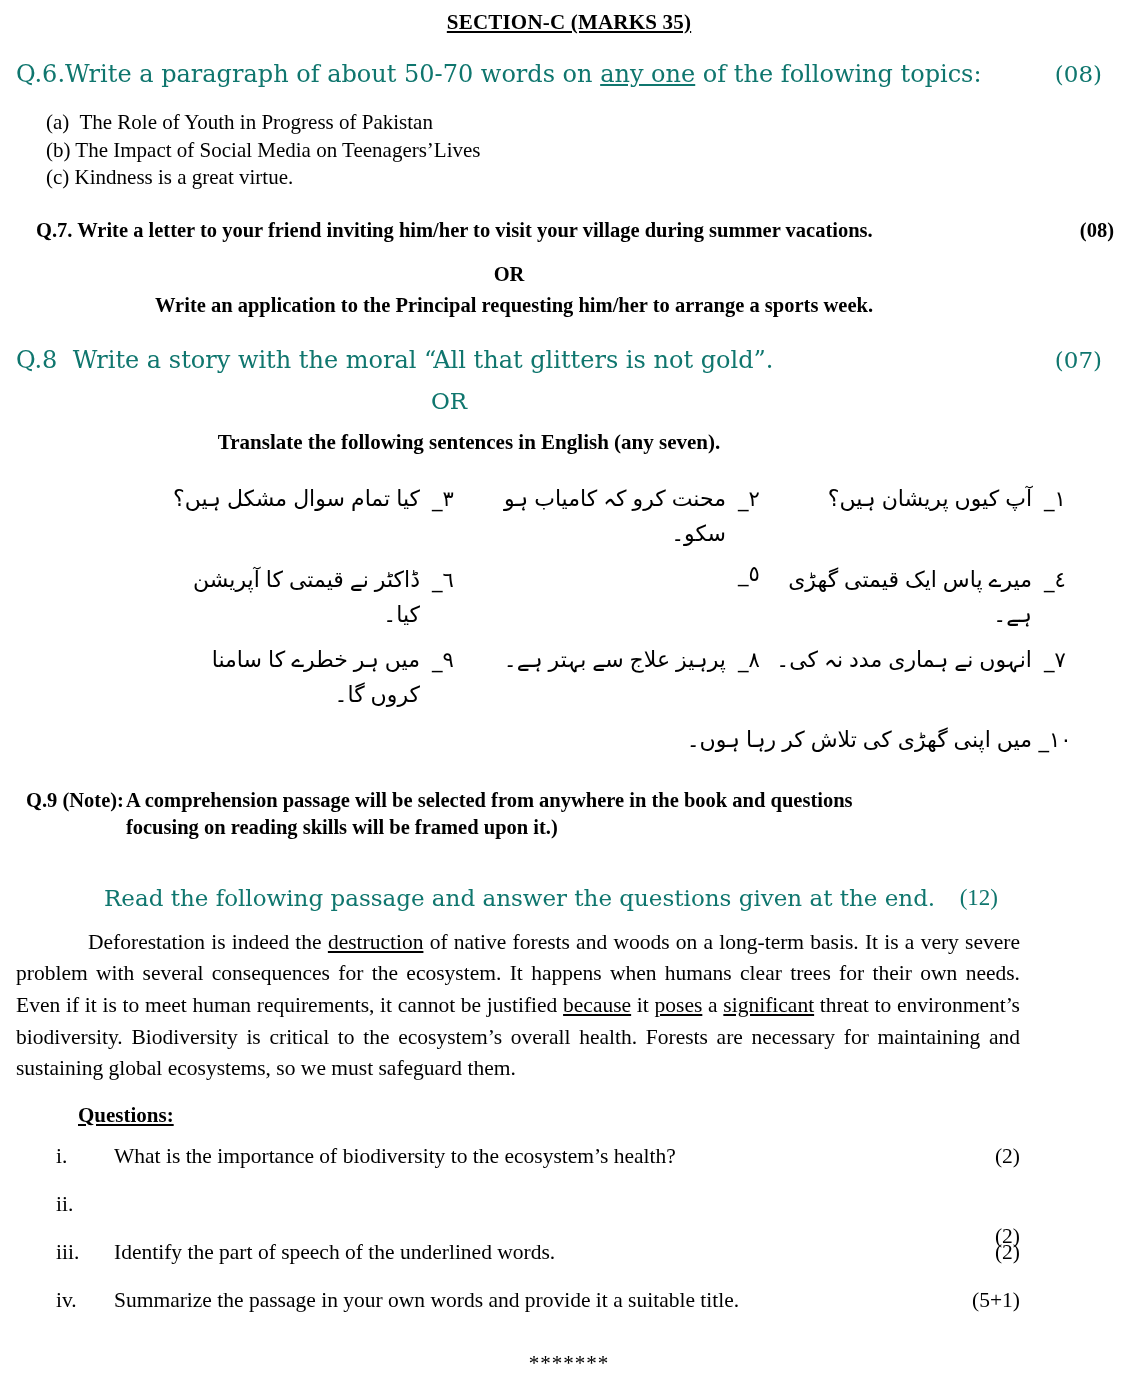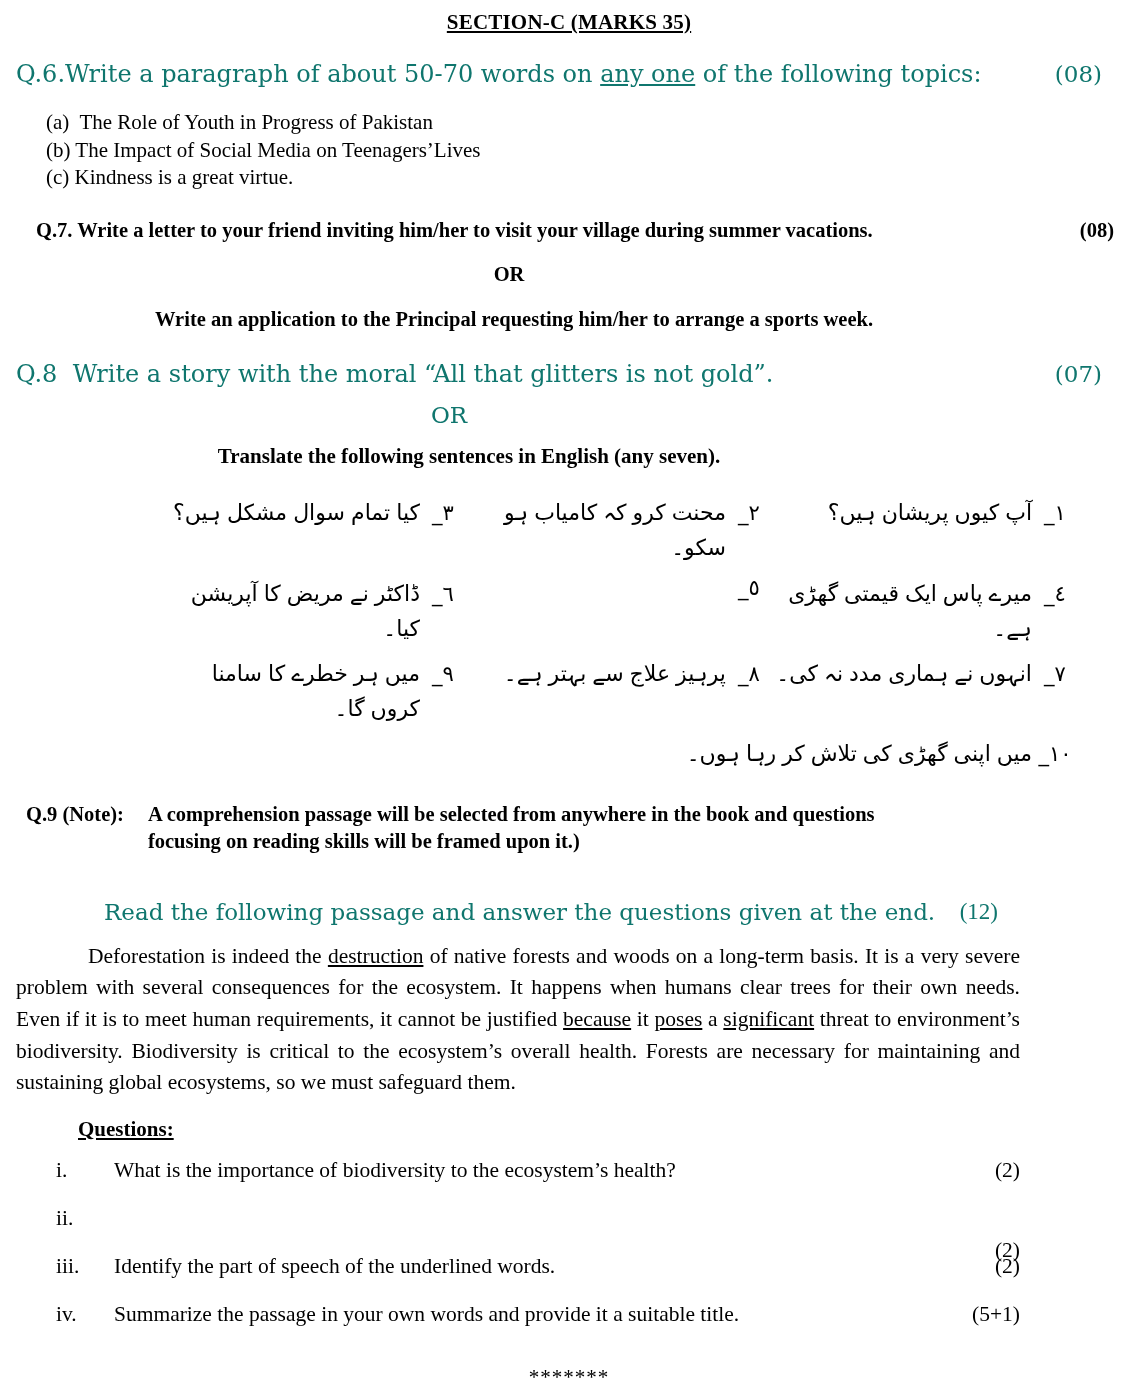--- a/index.html
+++ b/index.html
@@ -80,21 +80,21 @@
     text-align: center;
     font-weight: bold;
     font-size: 20.5px;
     margin-top: 20px;
     padding-right: 120px;
   }
   .q7alt {
     text-align: center;
     font-weight: bold;
     font-size: 20.5px;
-    margin-top: 22px;
+    margin-top: 8px;
     padding-right: 110px;
   }
 
   .q8 {
     margin-top: 30px;
     font-size: 24px;
     line-height: 1.15;
   }
   .q8 .marks { font-size: 23px; }
 
@@ -152,21 +152,21 @@
   .urdu-row.last .urdu-cell { width: 420px; flex: 0 0 420px; }
 
   
   .q9note {
     margin-top: 30px;
     font-weight: bold;
     font-size: 20.5px;
     line-height: 1.3;
     padding-left: 26px;
     display: flex;
-    gap: 24px;
+    gap: 2px;
   }
   .q9note .tag { flex: 0 0 auto; white-space: nowrap; }
   .q9note .body { flex: 1 1 auto; max-width: 790px; }
 
   .readline {
     margin-top: 44px;
     position: relative;
     font-size: 23px;
     padding-left: 104px;
   }
@@ -280,21 +280,21 @@
     <div class="urdu-row">
       <div class="urdu-cell">
         <span class="urdu-num">٤_</span>
         <span class="urdu-txt">میرے پاس ایک قیمتی گھڑی ہے۔</span>
       </div>
       <div class="urdu-cell">
         <span class="urdu-num">٥_</span>
       </div>
       <div class="urdu-cell">
         <span class="urdu-num">٦_</span>
-        <span class="urdu-txt">ڈاکٹر نے مریض کا آپریشن کیا۔</span>
+        <span class="urdu-txt">ڈاکٹر نے قیمتی کا آپریشن کیا۔</span>
       </div>
     </div>
 
     <div class="urdu-row">
       <div class="urdu-cell">
         <span class="urdu-num">٧_</span>
         <span class="urdu-txt">انہوں نے ہماری مدد نہ کی۔</span>
       </div>
       <div class="urdu-cell">
         <span class="urdu-num">٨_</span>

